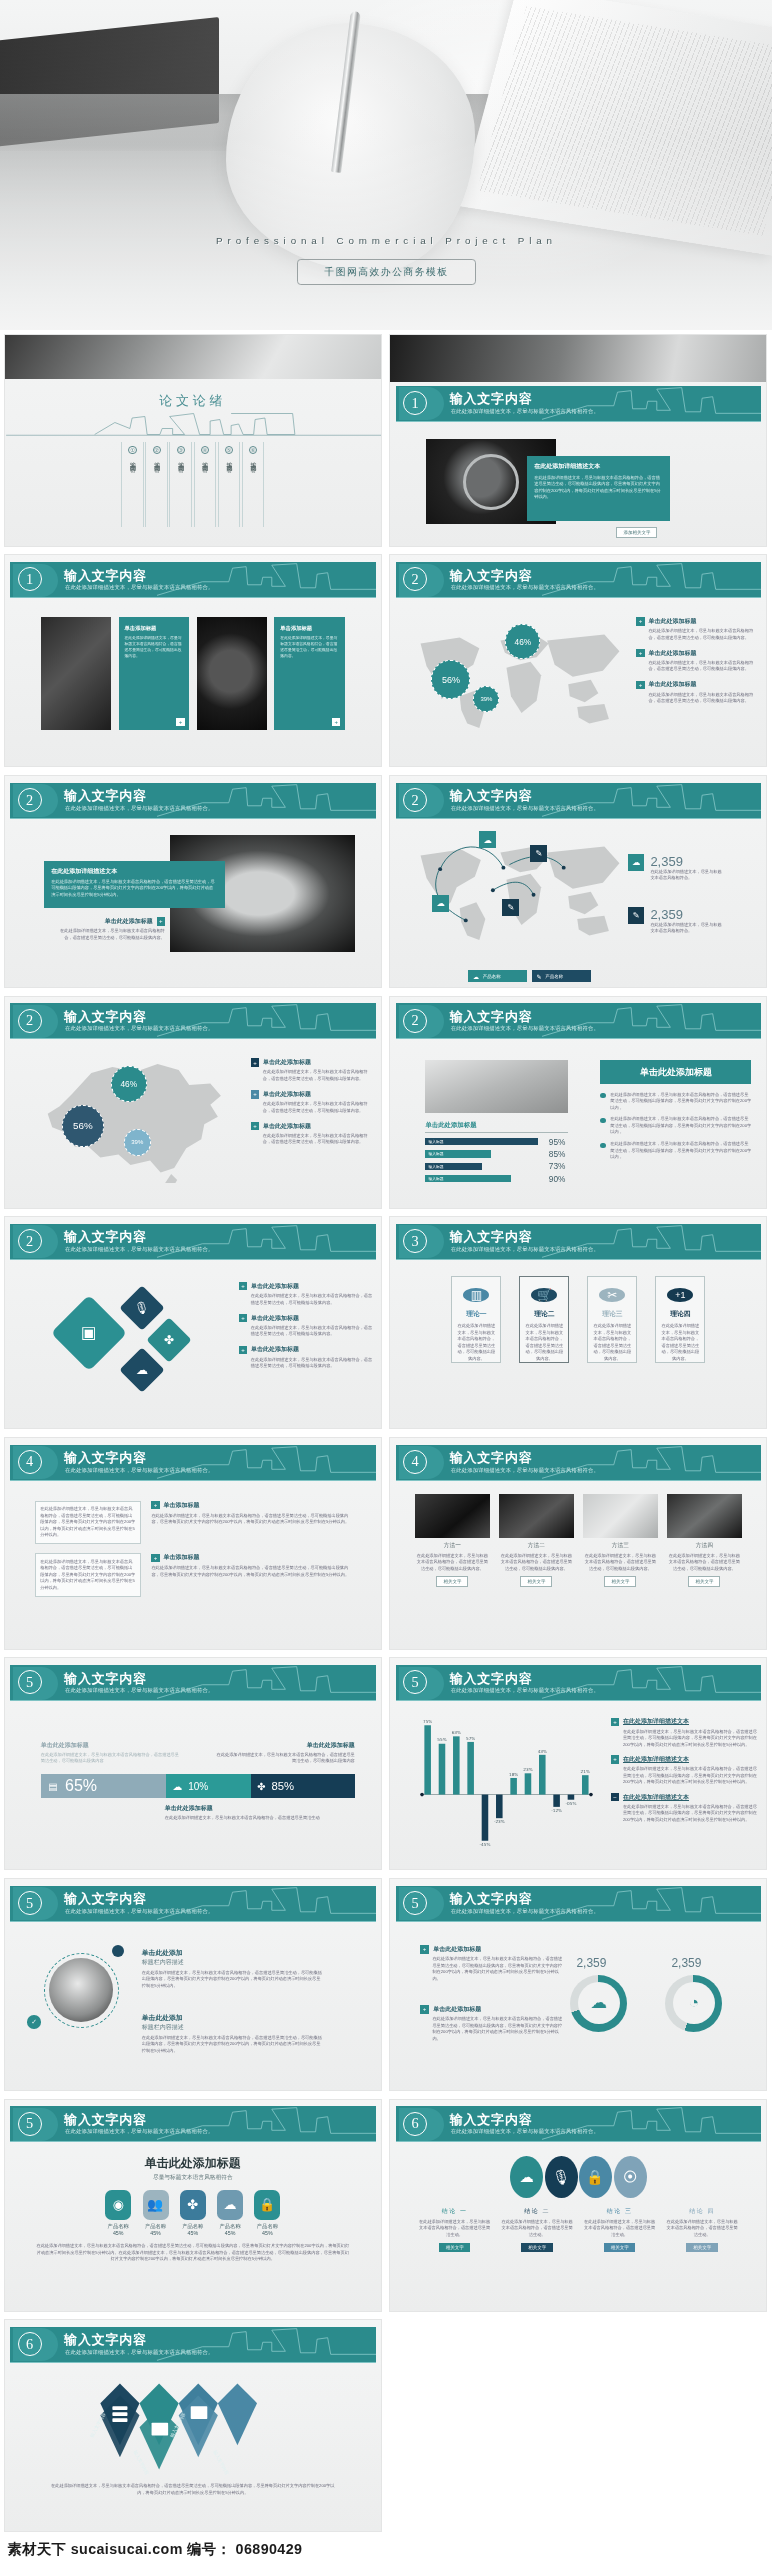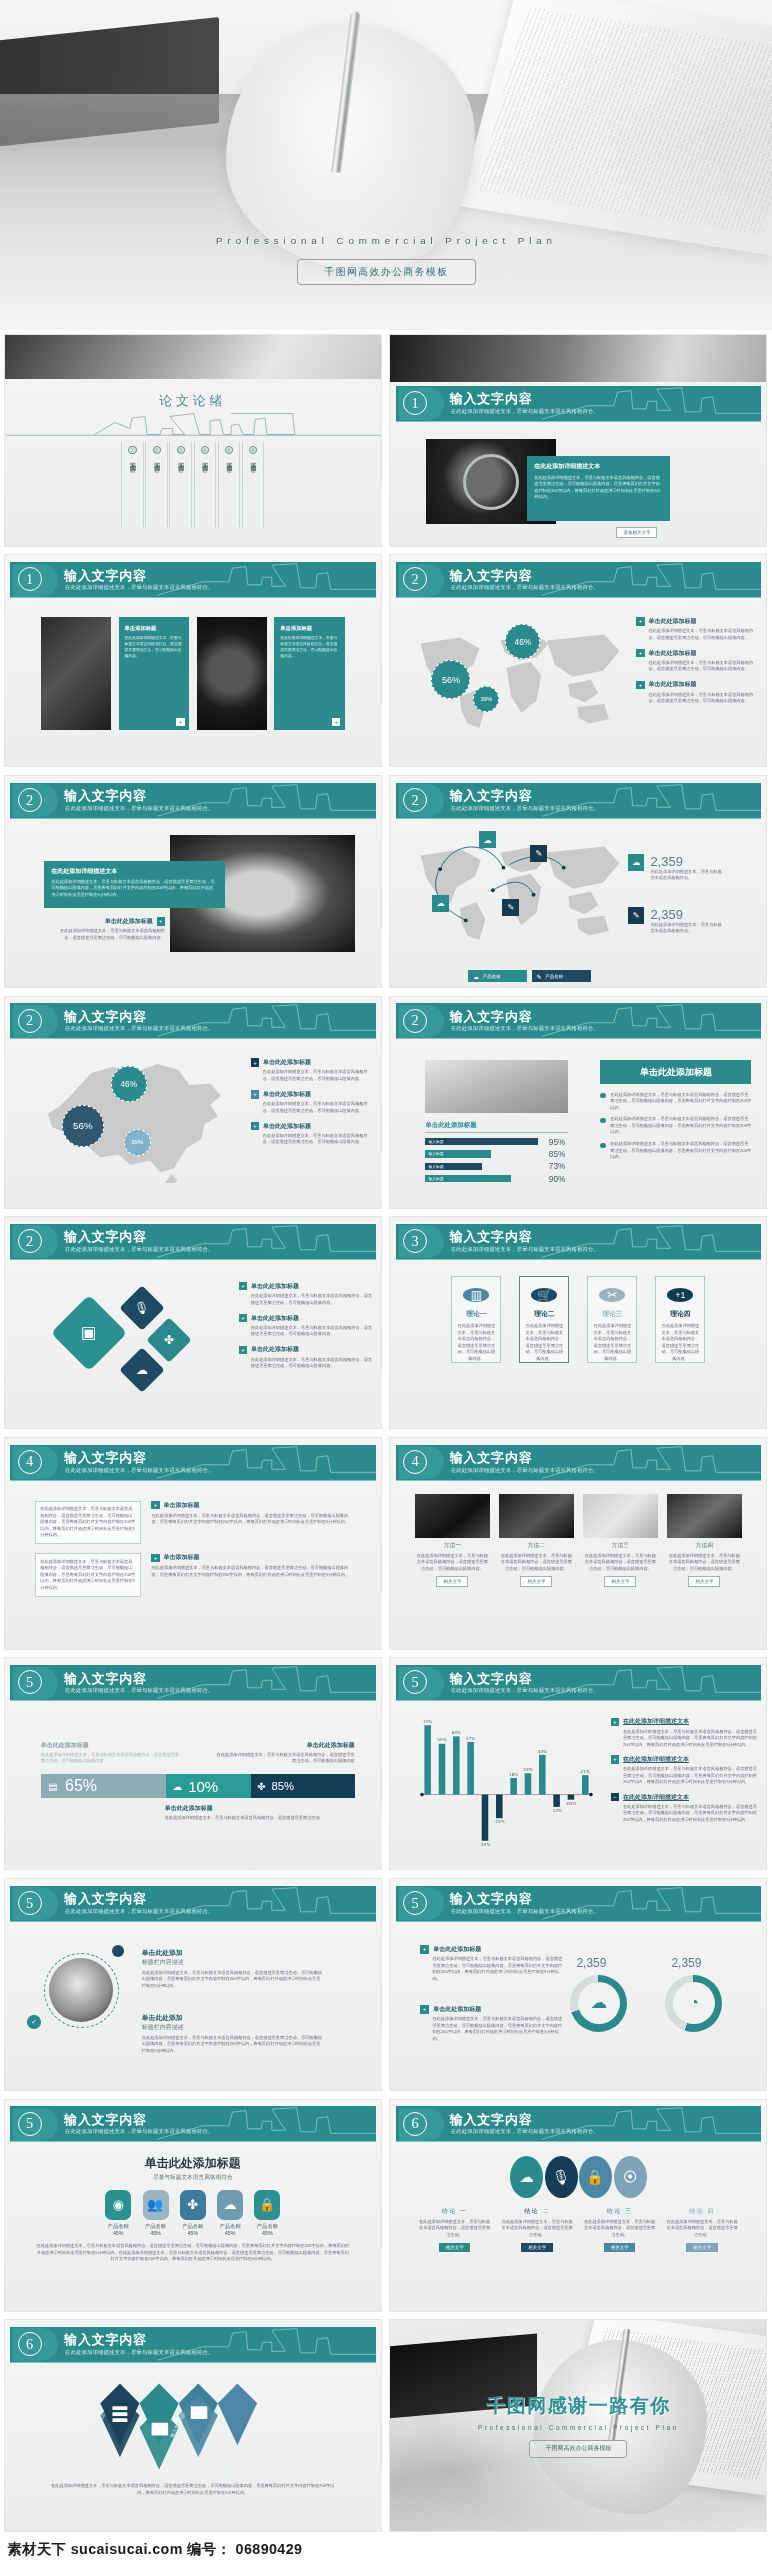--- a/index.html
+++ b/index.html
@@ -716,21 +716,21 @@
         <div style="font-size:6px;font-weight:bold;color:#2b5f6b;">单击此处添加标题</div>
         <div class="tiny" style="margin-top:1.5px;">在此处添加详细描述文本，尽量与标题文本语言风格相符合，语言描述尽量简洁生动，尽可能概括出段落内容</div>
       </div>
       <div style="position:absolute;left:36px;right:26px;top:59px;height:24px;display:flex;">
         <div style="width:40%;background:#8fabb8;display:flex;align-items:center;gap:7.5px;padding-left:7.5px;">
           <span style="color:#fff;font-size:9.8px;">▤</span>
           <span style="color:#fff;font-size:16px;">65%</span>
         </div>
         <div style="width:27%;background:#2b9a97;display:flex;align-items:center;gap:6px;padding-left:6px;">
           <span style="color:#fff;font-size:9.8px;">☁</span>
-          <span style="color:#fff;font-size:15px;">10%</span>
+          <span style="color:#fff;font-size:10px;">10%</span>
         </div>
         <div style="width:33%;background:#153d55;display:flex;align-items:center;gap:6px;padding-left:6px;">
           <span style="color:#fff;font-size:9.8px;">✤</span>
           <span style="color:#fff;font-size:11.3px;">85%</span>
         </div>
       </div>
       <div style="position:absolute;left:160px;top:89px;width:170px;">
         <div style="font-size:6px;font-weight:bold;color:#2b5f6b;">单击此处添加标题</div>
         <div class="tiny" style="margin-top:1.5px;">在此处添加详细描述文本，尽量与标题文本语言风格相符合，语言描述尽量简洁生动</div>
       </div>
@@ -991,30 +991,19 @@
           <text x="30" y="86" transform="rotate(-62 30 86)">输入文字内容</text>
           <text x="84" y="104" transform="rotate(62 84 104)">输入文字内容</text>
           <text x="136" y="86" transform="rotate(-62 136 86)">输入文字内容</text>
           <text x="190" y="104" transform="rotate(62 190 104)">输入文字内容</text>
         </g>
       </svg>
       <div class="tiny" style="position:absolute;left:45px;right:45px;top:113px;text-align:center;">在此处添加详细描述文本，尽量与标题文本语言风格相符合，语言描述尽量简洁生动，尽可能概括出段落内容，尽量将每页幻灯片文字内容控制在200字以内，将每页幻灯片动态演示时间长度尽量控制在5分钟以内。</div>
     </div>
   </div>
 
-  <div class="slide closing">
-    <div class="c-laptop"></div>
-    <div class="c-paper"></div>
-    <div class="c-hand"></div>
-    <div class="c-pen"></div>
-    <div class="closing-inner">
-      <div class="closing-title">千图网感谢一路有你</div>
-      <div class="closing-sub">Professional Commercial Project Plan</div>
-      <div class="closing-badge">千图网高效办公商务模板</div>
-    </div>
-  </div>
 
 </div>
 
 <div class="footer">
   <div class="footer-text">素材天下 sucaisucai.com 编号： 06890429</div>
 </div>
 
 
 </body></html>

